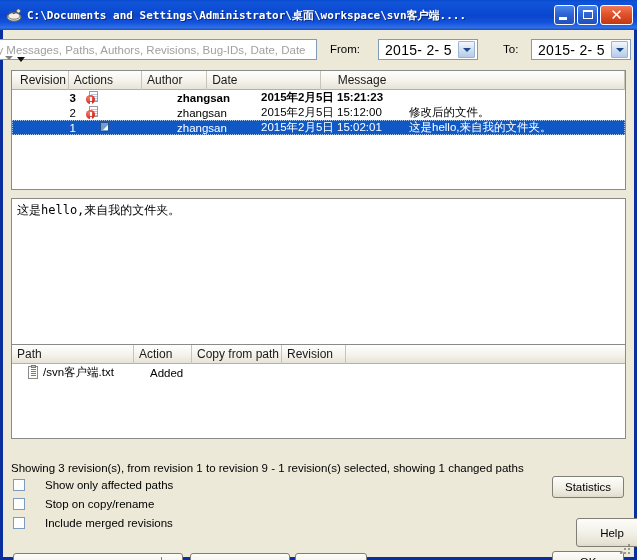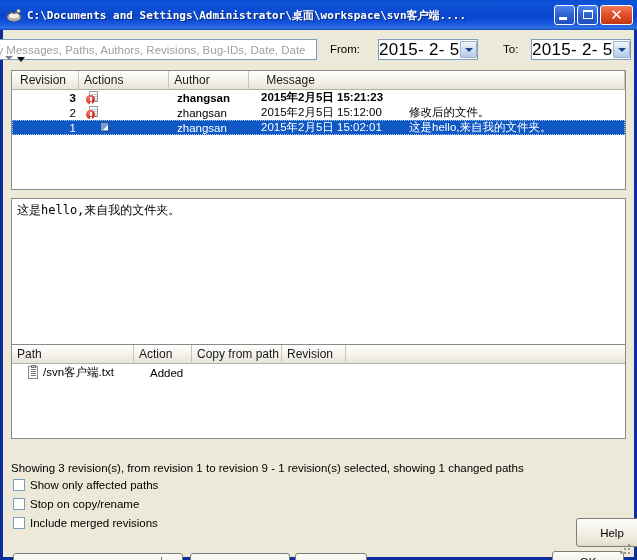--- a/index.html
+++ b/index.html
@@ -172,21 +172,22 @@
     width: 100px; height: 21px;
     background: #fff;
     border: 1px solid #7f9db9;
     box-sizing: border-box;
     display: flex;
     align-items: center;
     cursor: pointer;
   }
   .date-combo .val {
     flex: 1 1 auto;
-    font-size: 17px;
+    padding-left: 6px;
+    font-size: 14px;
     white-space: nowrap;
     letter-spacing: 0.3px;
   }
   .combo-arrow {
     width: 17px; height: 17px;
     margin-right: 2px;
     background: linear-gradient(to bottom, #f4f7fb 0%, #d2e0f2 50%, #b4cbe8 100%);
     border: 1px solid #9ab4d4;
     box-sizing: border-box;
     position: relative;
@@ -422,21 +423,21 @@
     left: 8px; top: 432px;
     font-size: 11.5px;
     color: #000;
     white-space: nowrap;
   }
   .chk-row {
     position: absolute;
     left: 10px;
     display: flex;
     align-items: flex-end;
-    gap: 5px;
+    gap: 20px;
     font-size: 11.5px;
     cursor: pointer;
   }
   #chk1 { top: 449px; }
   #chk2 { top: 468px; }
   #chk3 { top: 487px; }
   .chk-box {
     width: 12px; height: 12px;
     background: #ffffff;
     border: 1px solid #7b9cbd;
@@ -532,20 +533,21 @@
         <span class="val">2015- 2- 5</span>
         <span class="combo-arrow"></span>
       </div>
     </div>
 
     <div class="rev-panel">
       <div class="hdr">
         <span class="hcell c-rev" style="text-align:left;padding-left:8px;">Revision</span>
         <span class="hcell c-act">Actions</span>
         <span class="hcell c-auth">Author</span>
+        <span class="hcell c-date">Date</span>
         <span class="hcell c-msg" style="width:384px;margin-left:12px;">Message</span>
       </div>
       <div class="rev-rows">
 
         <div class="rev-row bold">
           <span class="c-rev">3</span>
           <span class="c-act">
             <span class="ico-mod">
               <span class="page"></span>
                 <span class="dot"></span>
@@ -617,20 +619,21 @@
     </label>
     <label class="chk-row" id="chk2">
       <span class="chk-box"></span>
       <span>Stop on copy/rename</span>
     </label>
     <label class="chk-row" id="chk3">
       <span class="chk-box"></span>
       <span>Include merged revisions</span>
     </label>
 
+    <div class="btn" id="btn-statistics">Statistics</div>
     <div class="btn" id="btn-help">Help</div>
     <div class="btn" id="btn-ok">OK</div>
 
     <div class="btn mono" id="btn-showall">
       <span>Show All</span>
       <span class="split-sep"></span>
 
     </div>
     <div class="btn mono" id="btn-next100">Next 100</div>
     <div class="btn mono" id="btn-refresh">Refresh</div>

